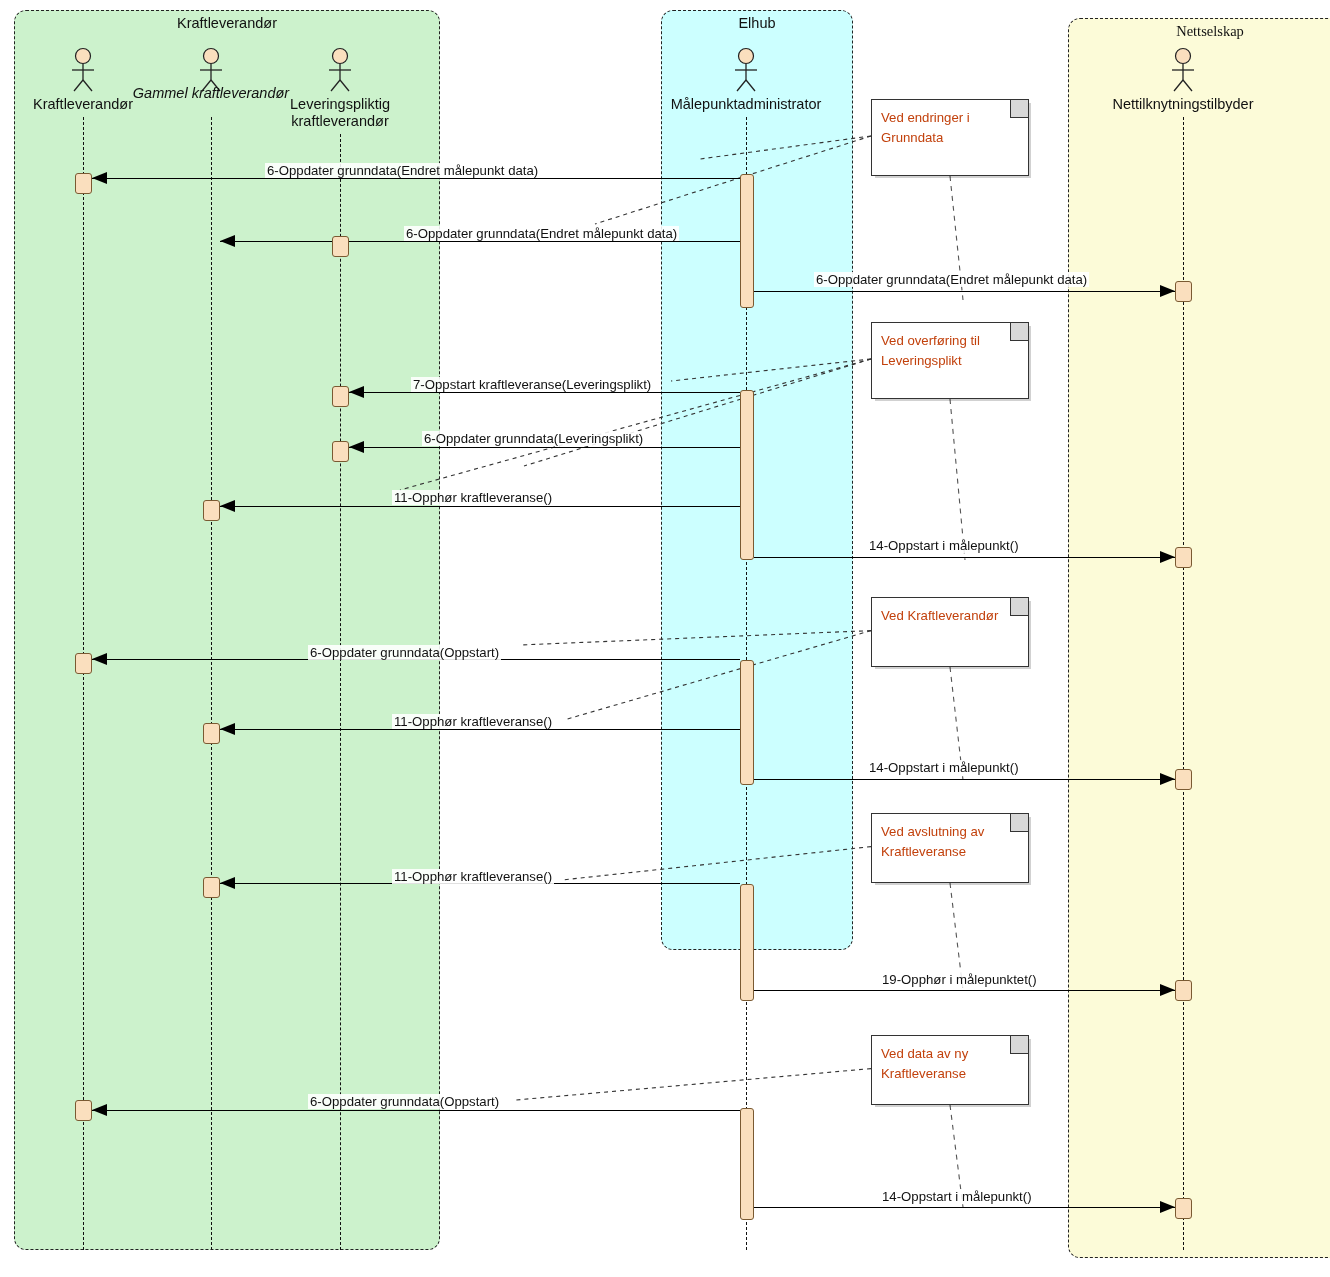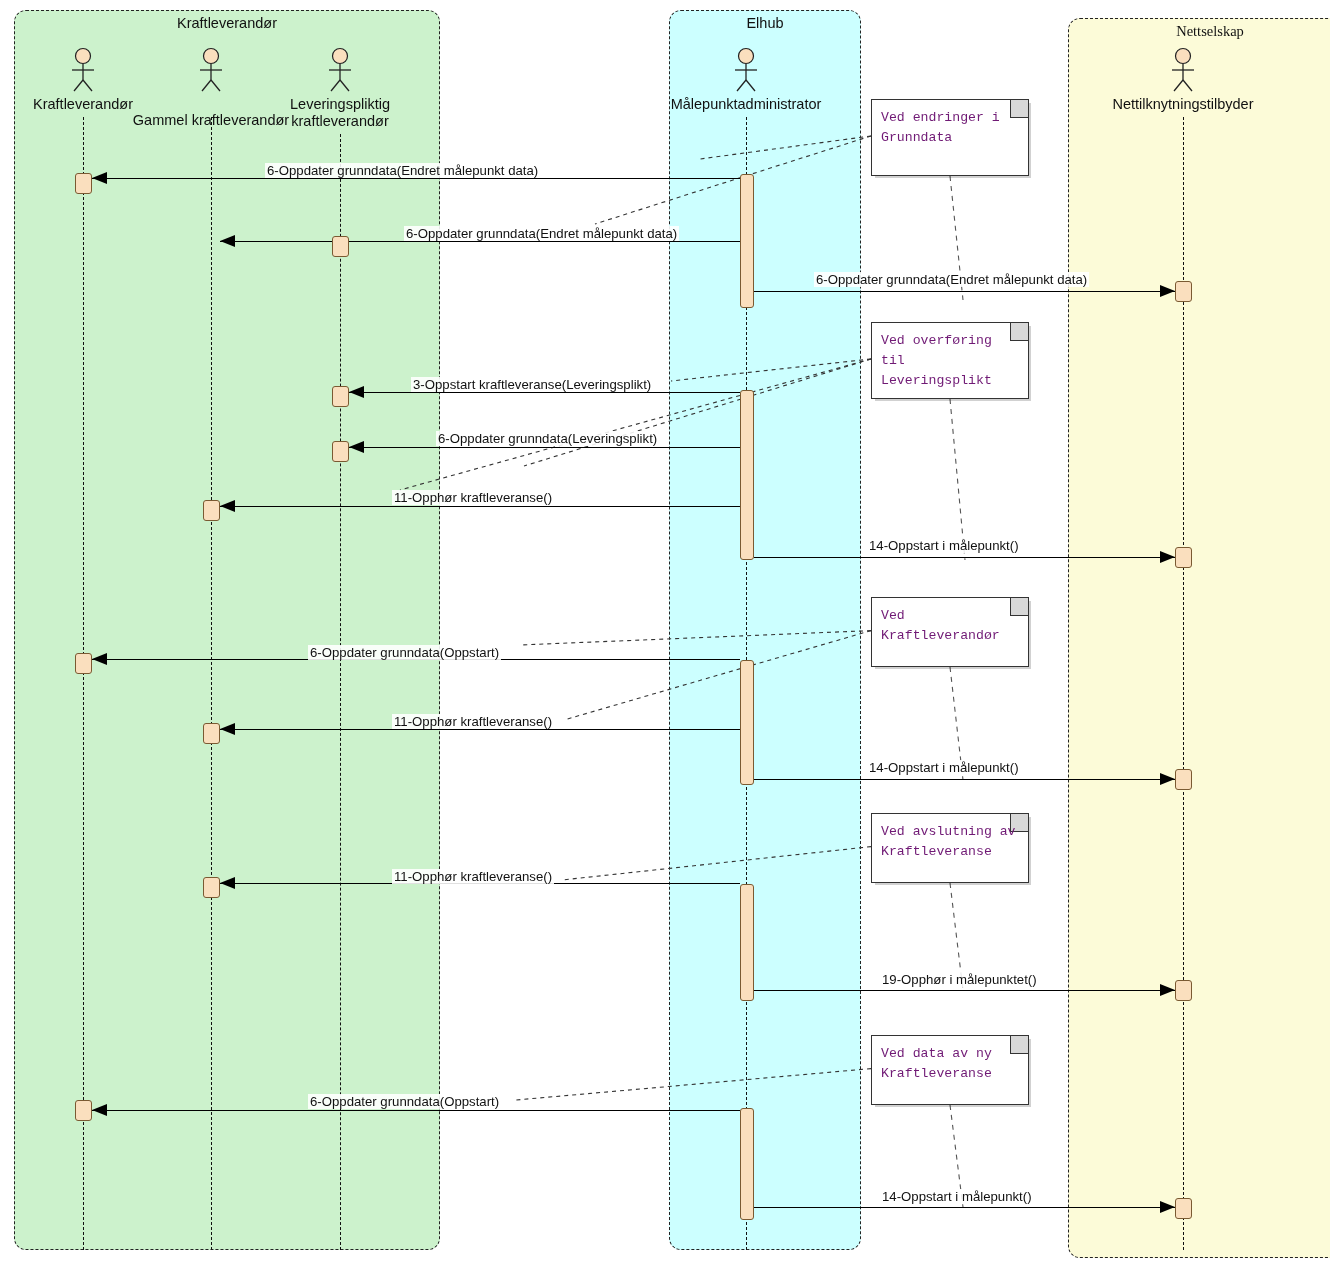--- a/index.html
+++ b/index.html
@@ -11,34 +11,34 @@
   .lifeline{position:absolute;width:0;border-left:1.5px dashed #111;}
   .activation{position:absolute;background:#fadfbe;border:1.1px solid #7a5a32;border-radius:3px;box-sizing:border-box;}
   .msg-line{position:absolute;height:0;border-top:1.4px solid #000;}
   .msg-label{position:absolute;font-size:13.2px;color:#111;white-space:nowrap;background:rgba(255,255,255,0.88);padding:0 2px;}
   .arrow-l{position:absolute;width:0;height:0;border-top:6.5px solid transparent;border-bottom:6.5px solid transparent;border-right:15px solid #000;}
   .arrow-r{position:absolute;width:0;height:0;border-top:6.5px solid transparent;border-bottom:6.5px solid transparent;border-left:15px solid #000;}
   .note{position:absolute;background:#fff;border:1.2px solid #333;box-sizing:border-box;
         box-shadow:3px 3px 0 -1px rgba(0,0,0,0.18);}
   .note-fold{position:absolute;top:0;right:0;width:17px;height:17px;background:#d8d8d8;
         border-left:1.1px solid #333;border-bottom:1.1px solid #333;}
-  .note-text{position:absolute;left:9px;top:8px;right:10px;font-size:13.2px;color:#701a75;line-height:20px;white-space:pre-line;font-family:Liberation Mono, monospace;}
+  .note-text{position:absolute;left:9px;top:8px;right:10px;font-size:13.2px;color:#c2410c;line-height:20px;white-space:pre-line;}
   svg.overlay{position:absolute;left:0;top:0;width:1330px;height:1277px;pointer-events:none;}
   .stick{position:absolute;}
 </style>
 </head>
 <body>
 
 <div id="stage">
 
   <div id="partitions-layer">
       <div class="partition" style="left: 14px; top: 10px; width: 426px; height: 1240px; background: rgb(204, 242, 204);">
         <div class="partition-title">Kraftleverandør</div>
       </div>
-      <div class="partition" style="left: 661px; top: 10px; width: 192px; height: 1240px; background: rgb(204, 255, 255); margin-left: 8px;">
+      <div class="partition" style="left: 661px; top: 10px; width: 192px; height: 940px; background: rgb(204, 255, 255);">
         <div class="partition-title">Elhub</div>
       </div>
       <div class="partition" style="left: 1068px; top: 18px; width: 284px; height: 1240px; background: rgb(252, 251, 216); font-family: Liberation Serif, serif;">
         <div class="partition-title">Nettselskap</div>
       </div>
     </div>
 
   <svg class="overlay" id="overlay-svg">
       <line x1="871" y1="135.96" x2="595" y2="224" stroke="#333" stroke-width="1.1" stroke-dasharray="4,4"></line>
       <line x1="871" y1="135.96" x2="700" y2="159" stroke="#333" stroke-width="1.1" stroke-dasharray="4,4"></line>
@@ -66,21 +66,21 @@
       </svg>
       <div class="actor-label" style="left: 83px; top: 96px;">Kraftleverandør</div>
       <div class="lifeline" style="left: 83px; top: 117px; height: 1133px;"></div>
       <svg class="stick" width="40" height="46" style="left: 191px; top: 47px;">
         <circle cx="20" cy="9" r="7.5" fill="#fadfbe" stroke="#222" stroke-width="1.2"></circle>
         <line x1="20" y1="17" x2="20" y2="33" stroke="#222" stroke-width="1.3"></line>
         <line x1="9" y1="23" x2="31" y2="23" stroke="#222" stroke-width="1.3"></line>
         <line x1="20" y1="33" x2="11" y2="44" stroke="#222" stroke-width="1.3"></line>
         <line x1="20" y1="33" x2="29" y2="44" stroke="#222" stroke-width="1.3"></line>
       </svg>
-      <div class="actor-label" style="left: 211px; top: 112px;">Gammel kraftleverandør</div>
+      <div class="actor-label" style="left: 211px; top: 85px; font-style: italic;">Gammel kraftleverandør</div>
       <div class="lifeline" style="left: 211px; top: 117px; height: 1133px;"></div>
       <svg class="stick" width="40" height="46" style="left: 320px; top: 47px;">
         <circle cx="20" cy="9" r="7.5" fill="#fadfbe" stroke="#222" stroke-width="1.2"></circle>
         <line x1="20" y1="17" x2="20" y2="33" stroke="#222" stroke-width="1.3"></line>
         <line x1="9" y1="23" x2="31" y2="23" stroke="#222" stroke-width="1.3"></line>
         <line x1="20" y1="33" x2="11" y2="44" stroke="#222" stroke-width="1.3"></line>
         <line x1="20" y1="33" x2="29" y2="44" stroke="#222" stroke-width="1.3"></line>
       </svg>
       <div class="actor-label" style="left: 340px; top: 96px;">Leveringspliktig
 kraftleverandør</div>
@@ -110,24 +110,24 @@
       <div class="arrow-l" style="top: 172px; left: 92px;"></div>
       <div class="msg-label" style="left: 265px; top: 163px;">6-Oppdater grunndata(Endret målepunkt data)</div>
       <div class="msg-line" style="left: 220px; top: 241px; width: 520px;"></div>
       <div class="arrow-l" style="top: 235px; left: 220px;"></div>
       <div class="msg-label" style="left: 404px; top: 226px;">6-Oppdater grunndata(Endret målepunkt data)</div>
       <div class="msg-line" style="left: 754px; top: 291px; width: 421px;"></div>
       <div class="arrow-r" style="top: 285px; left: 1160px;"></div>
       <div class="msg-label" style="left: 814px; top: 272px;">6-Oppdater grunndata(Endret målepunkt data)</div>
       <div class="msg-line" style="left: 349px; top: 392px; width: 391px;"></div>
       <div class="arrow-l" style="top: 386px; left: 349px;"></div>
-      <div class="msg-label" style="left: 411px; top: 377px;">3-Oppstart kraftleveranse(Leveringsplikt)</div>
+      <div class="msg-label" style="left: 411px; top: 377px;">7-Oppstart kraftleveranse(Leveringsplikt)</div>
       <div class="msg-line" style="left: 349px; top: 447px; width: 391px;"></div>
       <div class="arrow-l" style="top: 441px; left: 349px;"></div>
-      <div class="msg-label" style="left: 436px; top: 431px; text-align: center;">6-Oppdater grunndata(Leveringsplikt)</div>
+      <div class="msg-label" style="left: 422px; top: 431px; text-align: center;">6-Oppdater grunndata(Leveringsplikt)</div>
       <div class="msg-line" style="left: 220px; top: 506px; width: 520px;"></div>
       <div class="arrow-l" style="top: 500px; left: 220px;"></div>
       <div class="msg-label" style="left: 392px; top: 490px;">11-Opphør kraftleveranse()</div>
       <div class="msg-line" style="left: 754px; top: 557px; width: 421px;"></div>
       <div class="arrow-r" style="top: 551px; left: 1160px;"></div>
       <div class="msg-label" style="left: 867px; top: 538px;">14-Oppstart i målepunkt()</div>
       <div class="msg-line" style="left: 92px; top: 659px; width: 648px;"></div>
       <div class="arrow-l" style="top: 653px; left: 92px;"></div>
       <div class="msg-label" style="left: 308px; top: 645px;">6-Oppdater grunndata(Oppstart)</div>
       <div class="msg-line" style="left: 220px; top: 729px; width: 520px;"></div>

